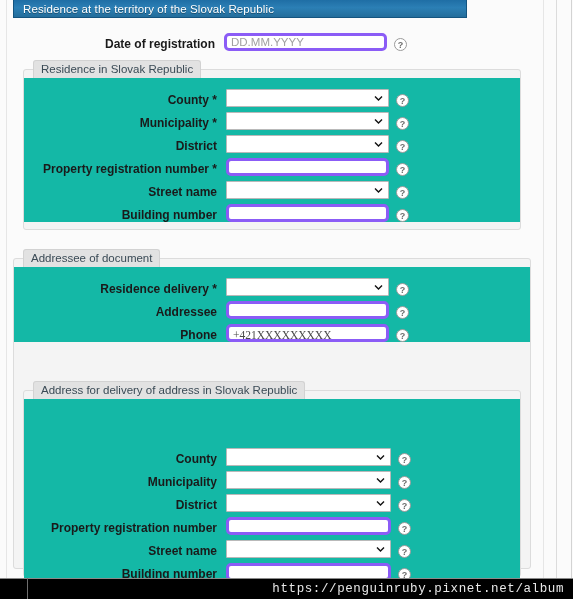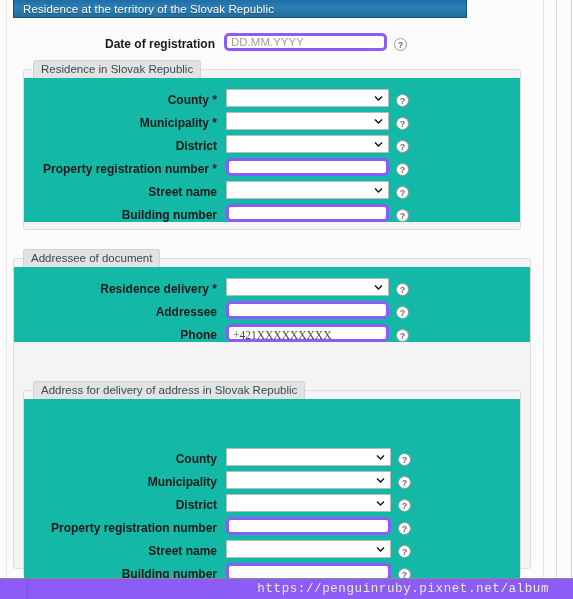--- a/index.html
+++ b/index.html
@@ -173,27 +173,27 @@
     cursor: pointer;
   }
 
   
   .footer-bar {
     position: absolute;
     left: 0;
     top: 578px;
     width: 573px;
     height: 21px;
-    background: #8b5cf6;
+    background: #000000;
     border-top: 1px solid #8a8a8a;
     display: flex;
     align-items: center;
     justify-content: flex-end;
     box-sizing: border-box;
-    padding-right: 24px;
+    padding-right: 9px;
   }
   .footer-bar .wm {
     font-family: "Liberation Mono", "DejaVu Sans Mono", monospace;
     font-size: 12.5px;
     color: #e8e8e8;
     letter-spacing: 0.6px;
     white-space: nowrap;
   }
   .footer-left-line {
     position: absolute;

